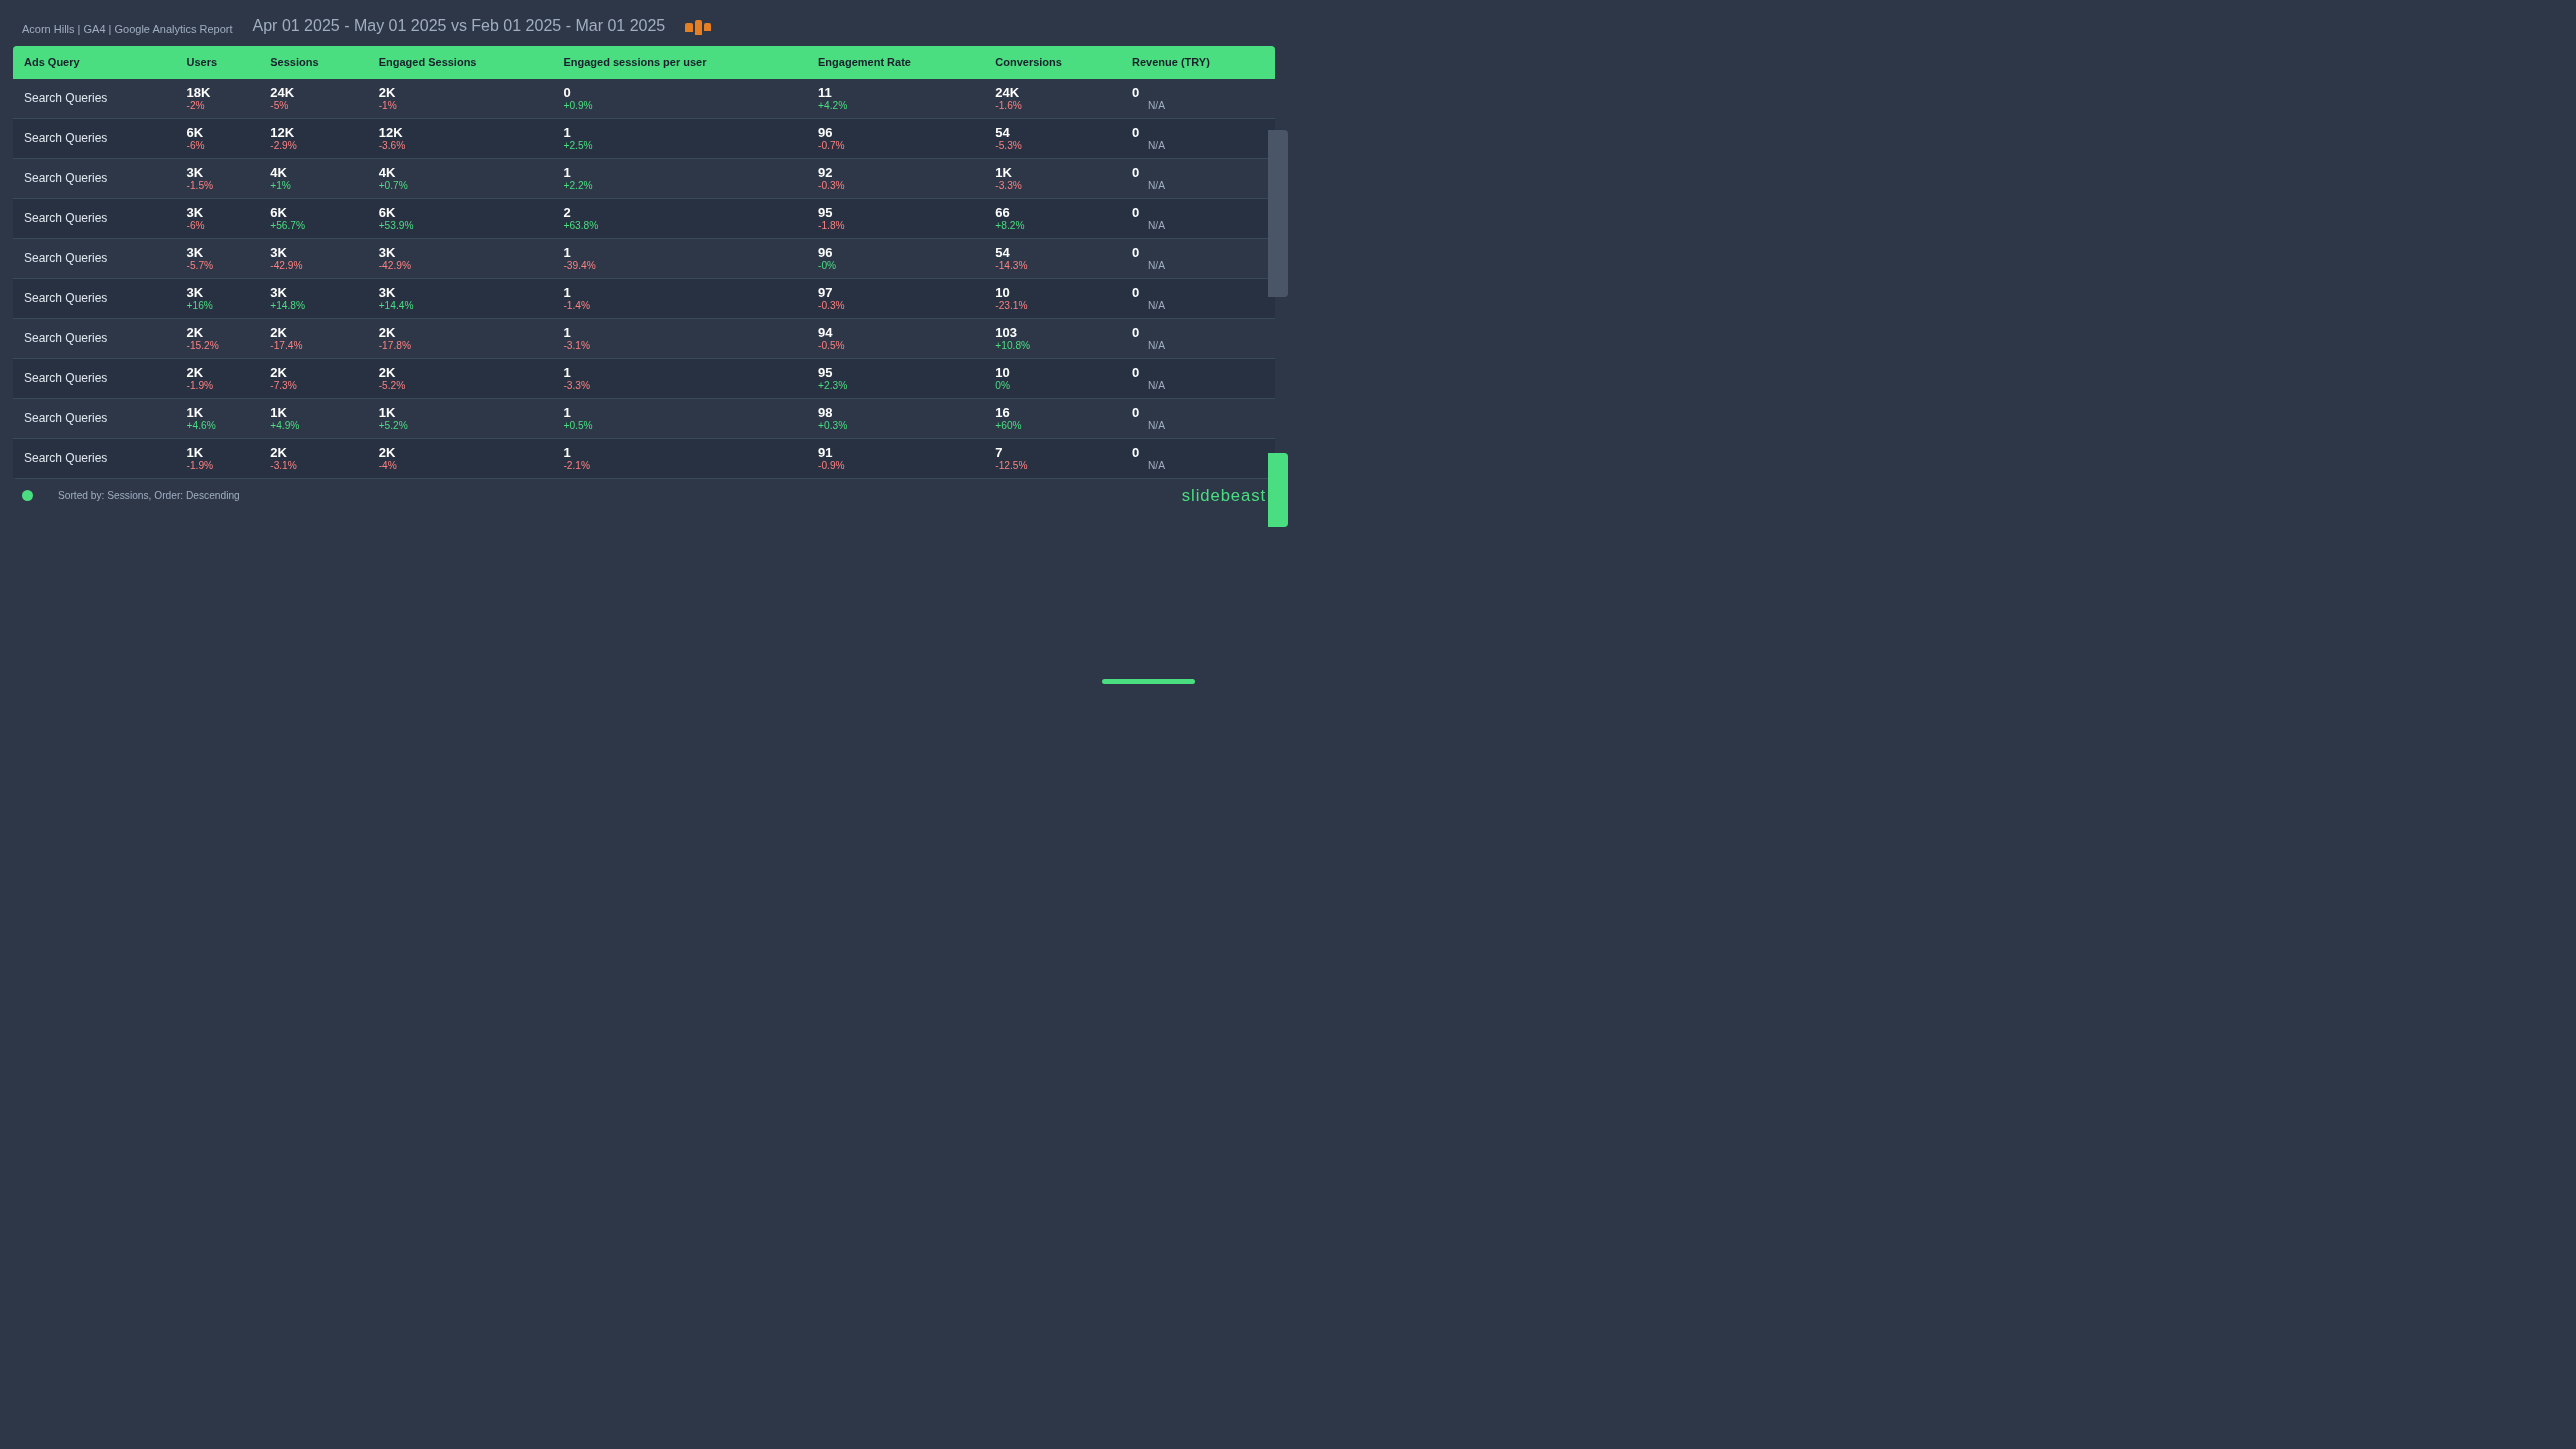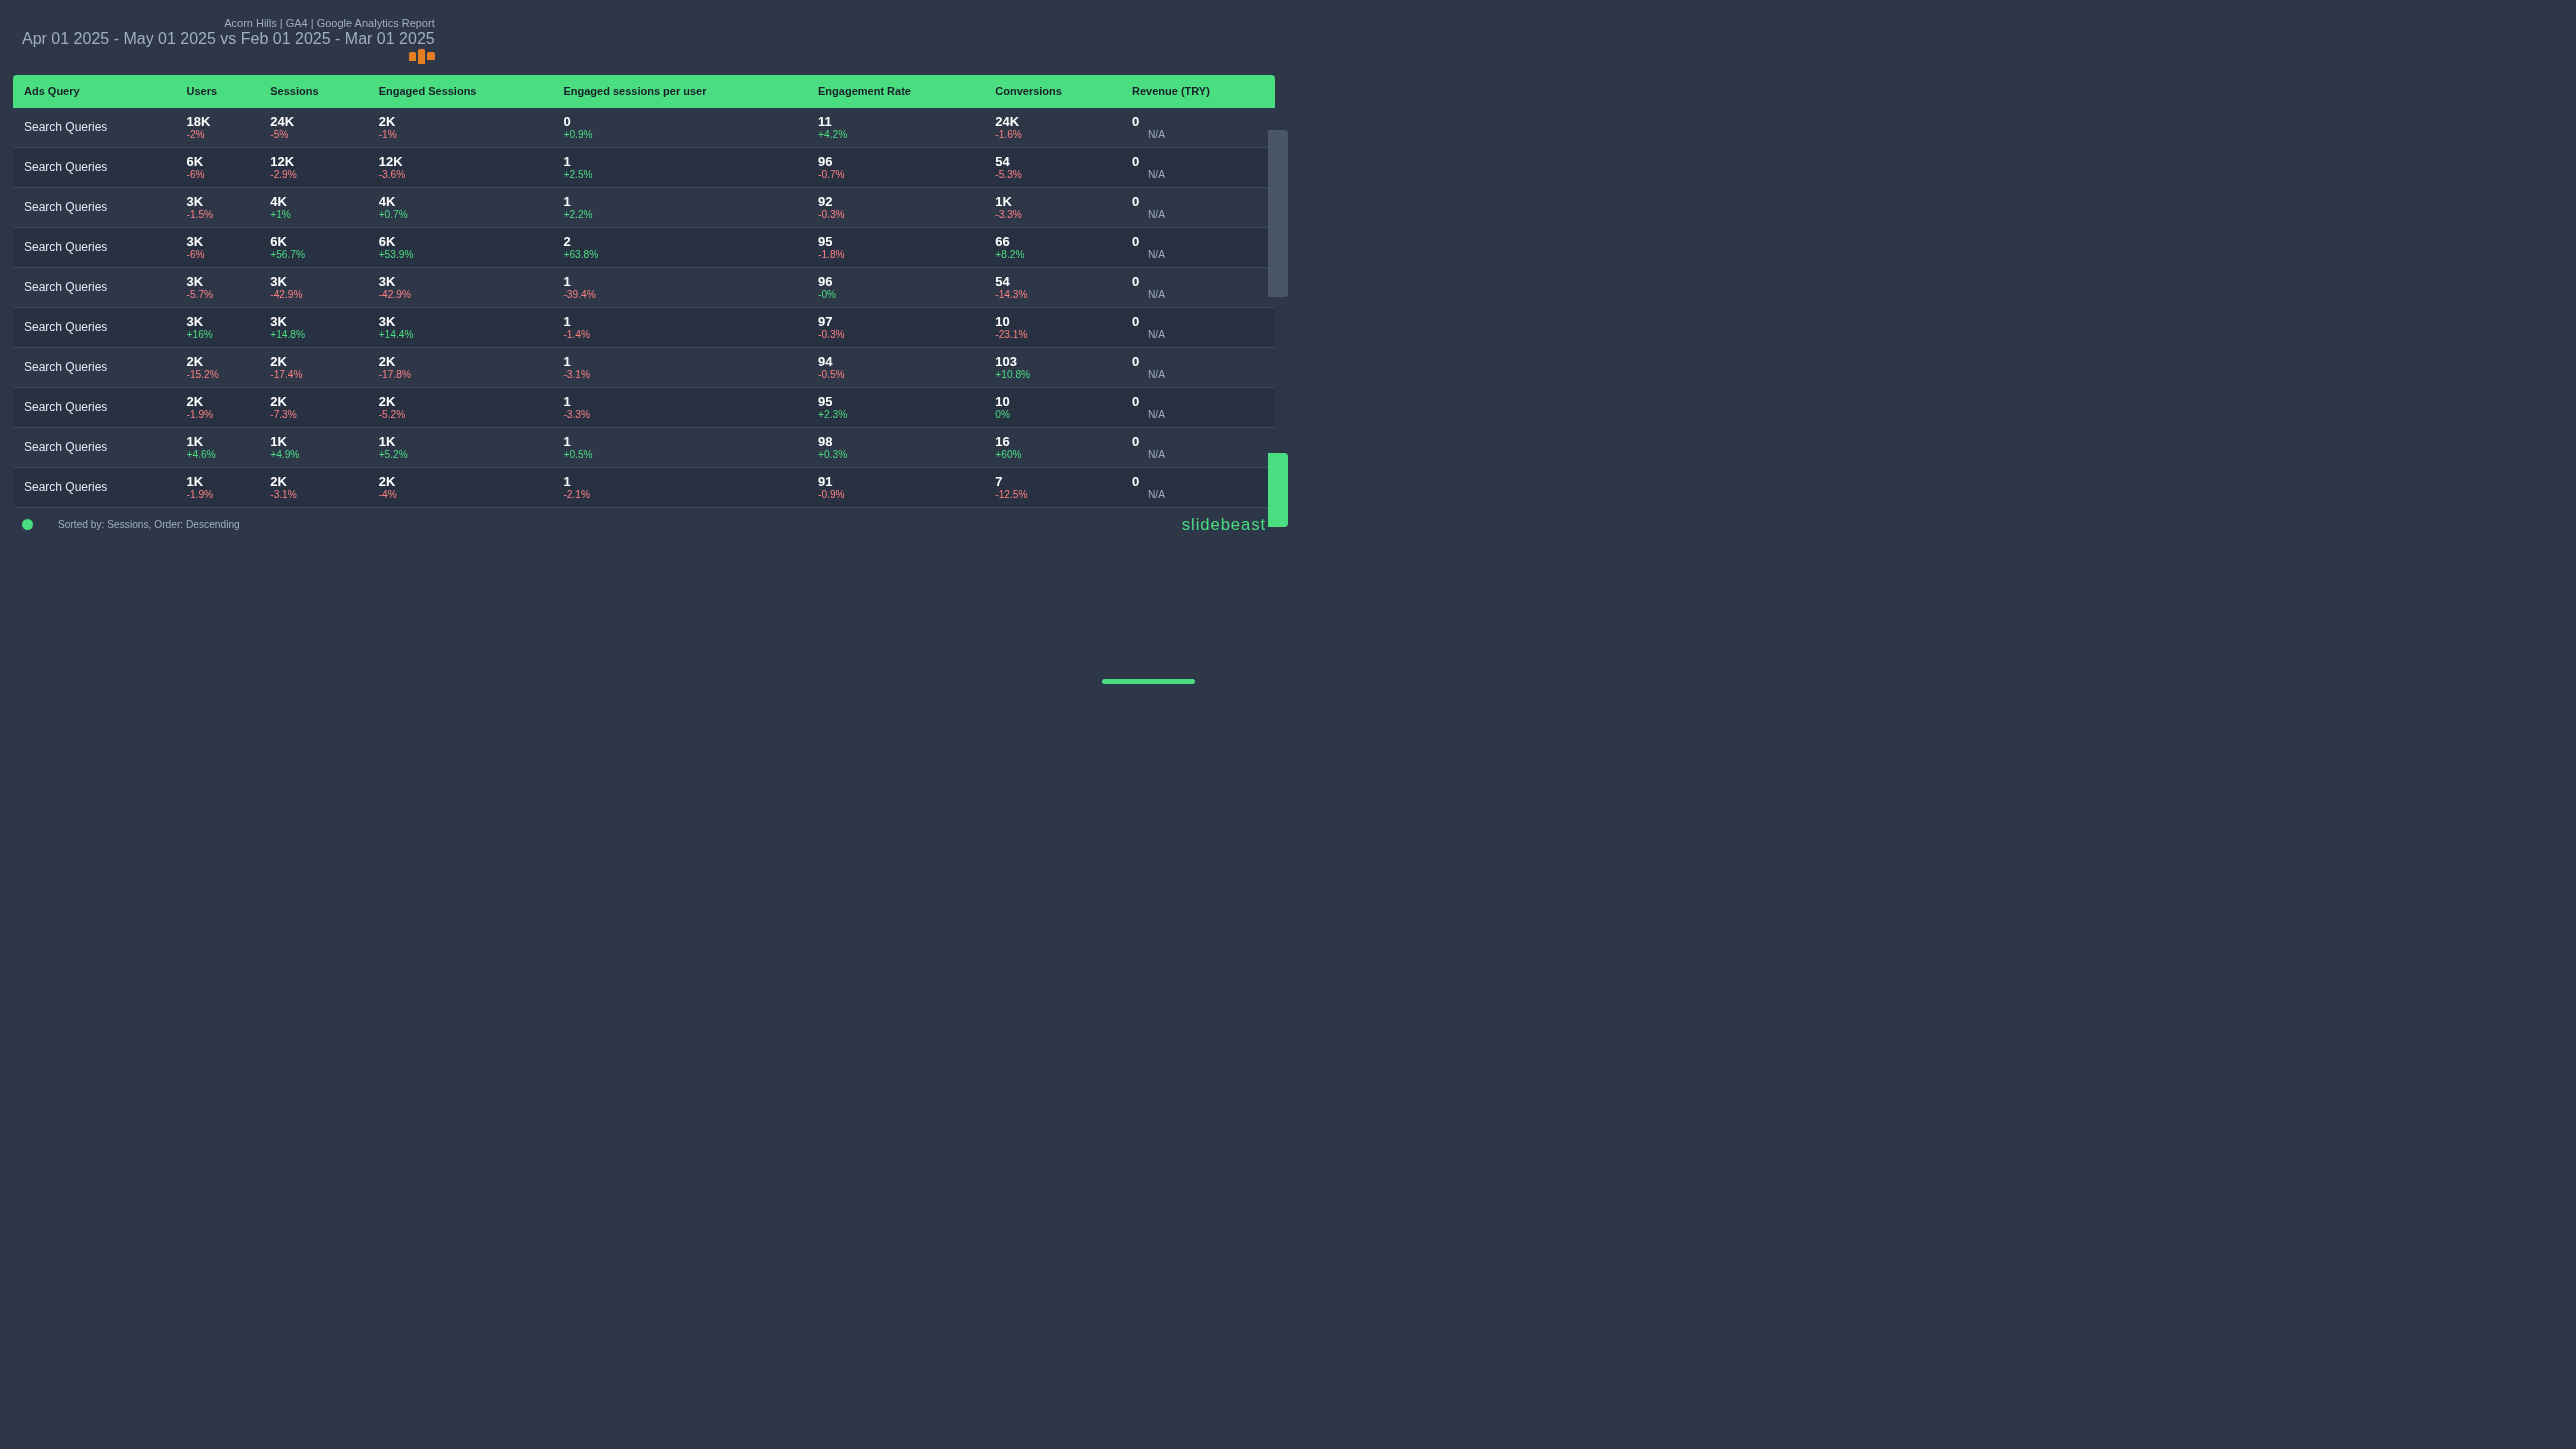--- a/index.html
+++ b/index.html
@@ -48,23 +48,23 @@
 
     .page-subtitle {
       font-size: 11px;
       color: #a0aec0;
       margin-top: 3.7px;
     }
 
     .header-right {
       text-align: right;
       display: flex;
-      flex-direction: column;
+      flex-direction: row;
       align-items: flex-end;
-      gap: 1px;
+      gap: 20px;
     }
 
     .report-title {
       font-size: 11px;
       color: #a0aec0;
     }
 
     .report-dates {
       font-size: 16px;
       color: #a0aec0;

